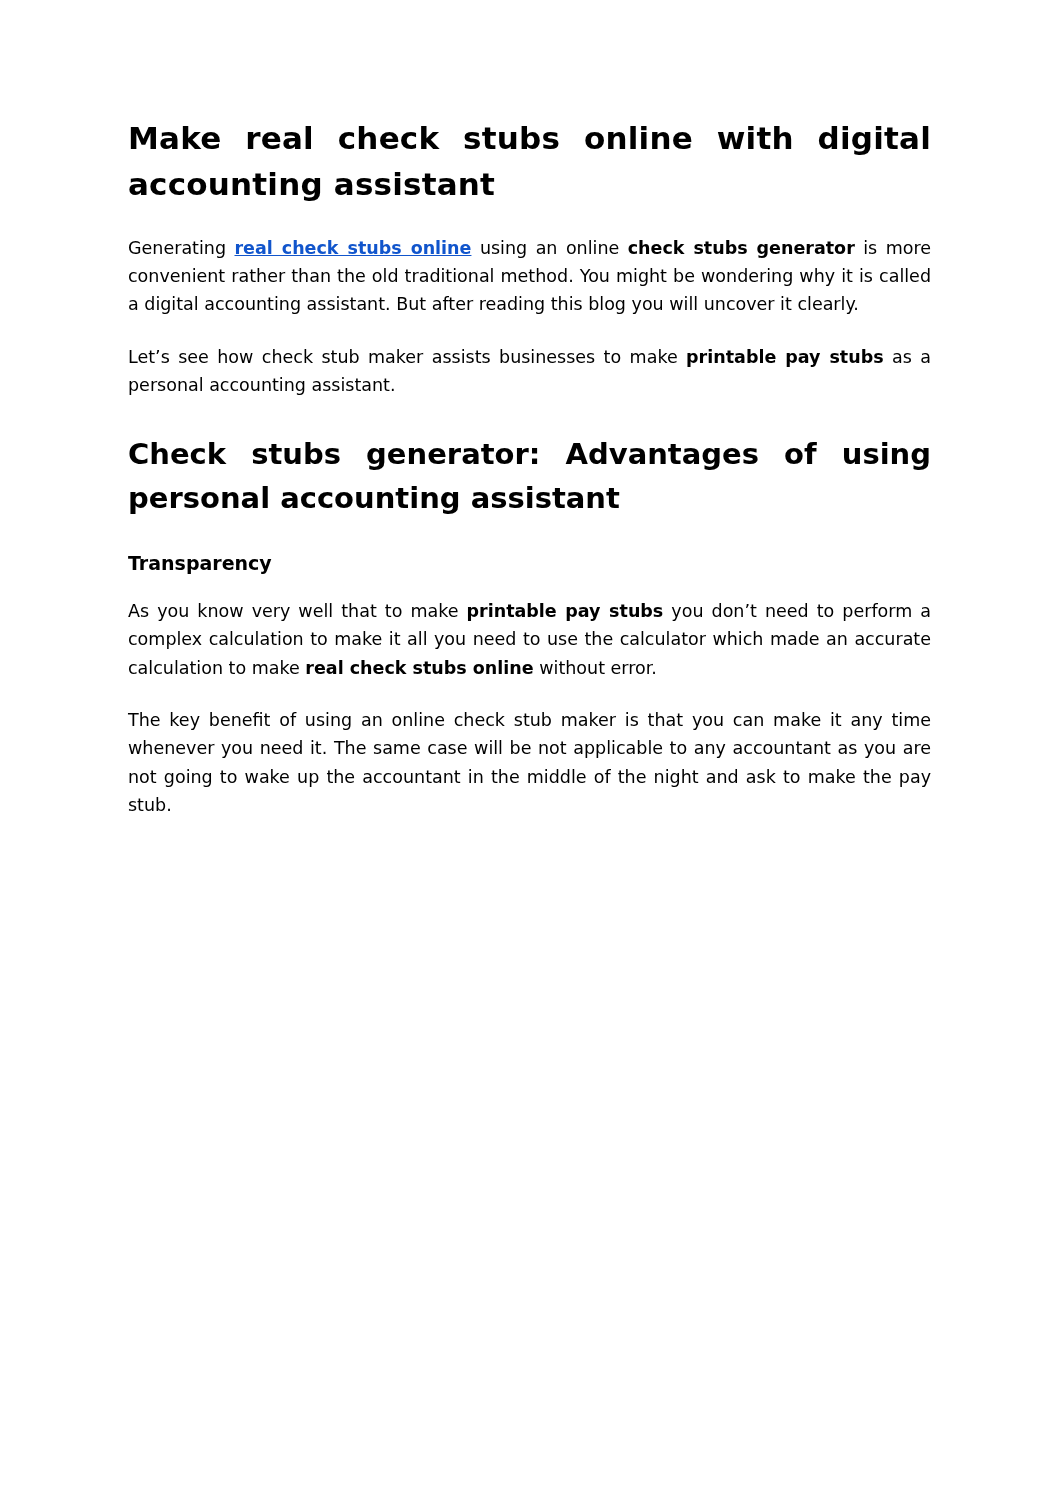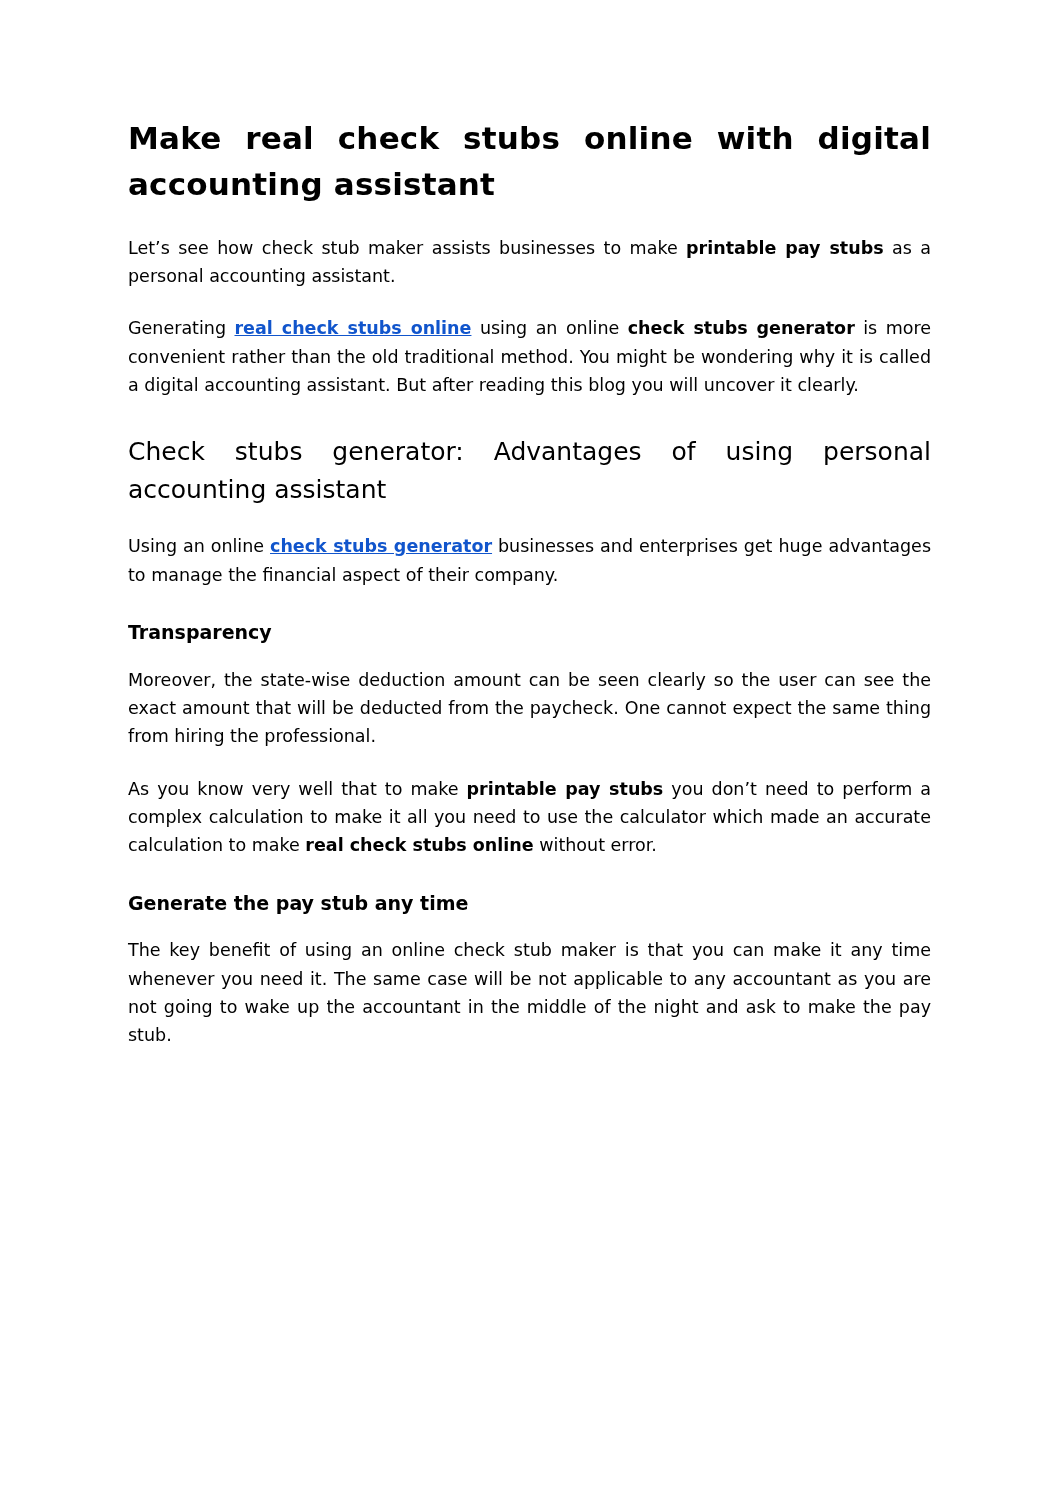--- a/index.html
+++ b/index.html
@@ -27,22 +27,22 @@
     text-align: justify;
   }
   h1.block {
     font-size: 31px;
     font-weight: 700;
     line-height: 1.48;
     margin: 0 0 26px 0;
     letter-spacing: 0.2px;
   }
   h2.block {
-    font-size: 25px;
-    font-weight: 400;
+    font-size: 29px;
+    font-weight: 700;
     line-height: 1.5;
     margin: 34px 0 24px 0;
   }
   h3.block {
     font-size: 19px;
     font-weight: 700;
     line-height: 1.4;
     margin: 30px 0 20px 0;
   }
   p.block {
@@ -59,23 +59,20 @@
     text-decoration: underline;
     cursor: pointer;
   }
 </style>
 </head>
 <body>
 
 <main class="page" style="background: rgb(255, 255, 255); color: rgb(0, 0, 0);">
   <article class="doc-content">
       <h1 class="block h1"><span>Make real check stubs online with digital accounting assistant</span></h1>
+      <p class="block p"><span>Generating </span><a class="doc-link" href="#">real check stubs online</a><span> using an online </span><strong>check stubs generator</strong><span> is more convenient rather than the old traditional method. You might be wondering why it is called a digital accounting assistant. But after reading this blog you will uncover it clearly.</span></p>
       <p class="block p"><span>Let’s see how check stub maker assists businesses to make </span><strong>printable pay stubs</strong><span> as a personal accounting assistant.</span></p>
-      <p class="block p"><span>Generating </span><a class="doc-link" href="#">real check stubs online</a><span> using an online </span><strong>check stubs generator</strong><span> is more convenient rather than the old traditional method. You might be wondering why it is called a digital accounting assistant. But after reading this blog you will uncover it clearly.</span></p>
       <h2 class="block h2"><span>Check stubs generator: Advantages of using personal accounting assistant</span></h2>
-      <p class="block p"><span>Using an online </span><a class="doc-link" href="#">check stubs generator</a><span> businesses and enterprises get huge advantages to manage the financial aspect of their company.</span></p>
       <h3 class="block h3"><span>Transparency</span></h3>
-      <p class="block p"><span>Moreover, the state-wise deduction amount can be seen clearly so the user can see the exact amount that will be deducted from the paycheck. One cannot expect the same thing from hiring the professional.</span></p>
       <p class="block p"><span>As you know very well that to make </span><strong>printable pay stubs</strong><span> you don’t need to perform a complex calculation to make it all you need to use the calculator which made an accurate calculation to make </span><strong>real check stubs online</strong><span> without error.</span></p>
-      <h3 class="block h3"><span>Generate the pay stub any time</span></h3>
       <p class="block p"><span>The key benefit of using an online check stub maker is that you can make it any time whenever you need it. The same case will be not applicable to any accountant as you are not going to wake up the accountant in the middle of the night and ask to make the pay stub.</span></p>
     </article>
 </main>
 
 </body></html>

